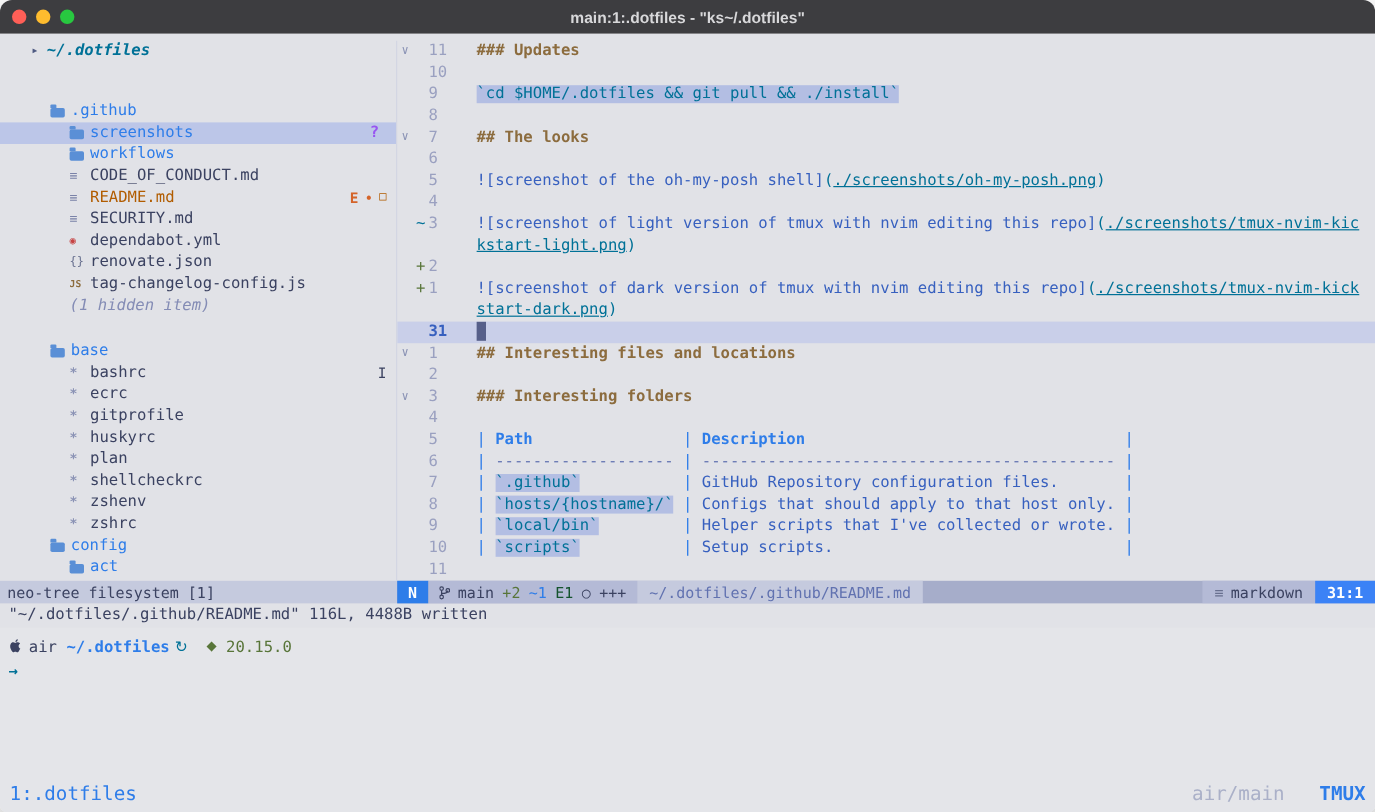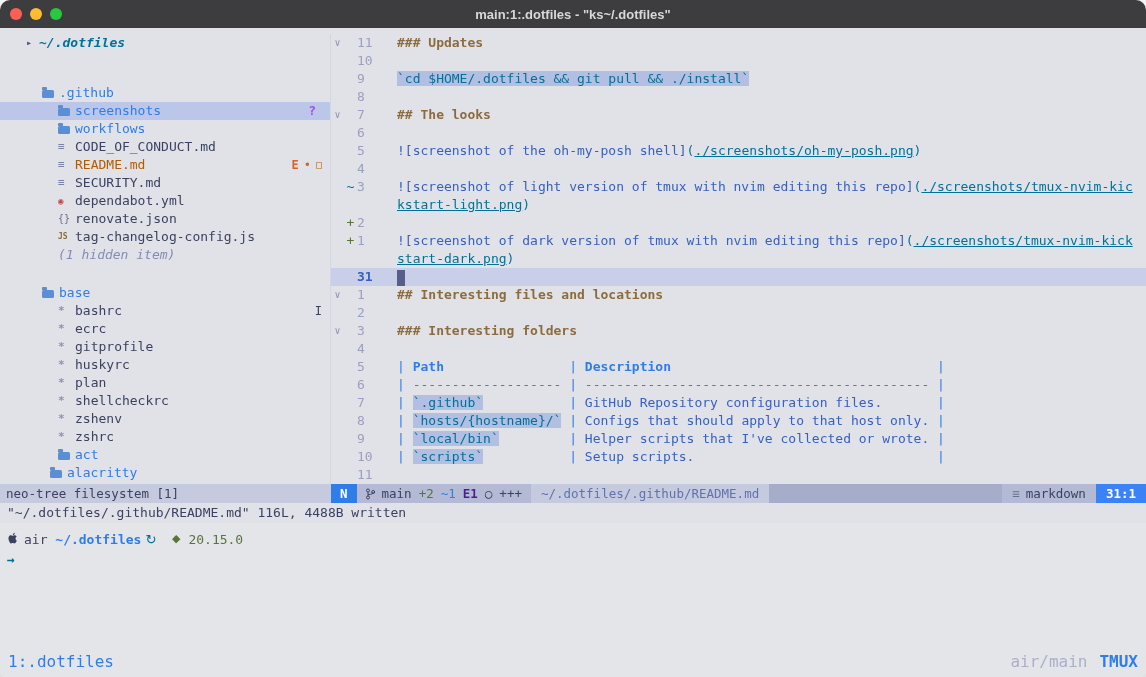--- a/index.html
+++ b/index.html
@@ -66,21 +66,21 @@
   .s-dash { color:#6172b0; }
   .s-th { color:#2e7de9; font-weight:bold; }
   .s-cursor { background:#565f89; display:inline-block; width:8px; height:16px; vertical-align:middle; }
 
   
   .statusline { flex:0 0 19px; display:flex; font-size:12.5px; line-height:19px; }
   .nt-status { width:331px; flex:0 0 331px; background:#c5cade; color:#3b4261; padding-left:6px; }
   .ed-status { flex:1; display:flex; background:#a6adca; }
   .mode-badge { background:#2e7de9; color:#fff; font-weight:bold; padding:0 9px; }
   .seg-git { background:#b4bad6; color:#3b4261; padding:0 9px; display:flex; align-items:center; gap:7px; }
-  .d-add { color:#587539; } .d-chg { color:#2e7de9; } .d-err { color:#4c1d95; font-weight:bold; }
+  .d-add { color:#587539; } .d-chg { color:#2e7de9; } .d-err { color:#14532d; font-weight:normal; }
   .d-extra { color:#3b4261; }
   .seg-path { background:#c5cade; color:#6172b0; padding:0 10px; }
   .sl-spacer { flex:1; }
   .seg-ft { background:#b4bad6; color:#3b4261; padding:0 10px; display:flex; align-items:center; gap:6px; }
   .ft-icon { color:#68708f; }
   .pos-badge { background:#3b82f6; color:#fff; font-weight:bold; padding:0 10px; }
 
   
   .cmdline { flex:0 0 20px; font-size:13px; line-height:20px; color:#3b4261; padding-left:7px; background:#e1e2e7; white-space:pre; }
 
@@ -91,21 +91,21 @@
   .sh-cwd { color:#2e7de9; font-weight:bold; }
   .sh-sync { color:#007197; font-family:"DejaVu Sans", sans-serif; }
   .sh-node { color:#587539; }
   .sh-node-icon { color:#587539; font-family:"DejaVu Sans", sans-serif; font-size:11px; }
   .sh-prompt { color:#007197; font-weight:bold; }
   .apple-svg { margin-right:6px; }
 
   
   .tmuxbar { flex:0 0 26px; background:#e4e5e9; display:flex; align-items:center; font-size:16px; padding:0 8px 6px 8px; }
   .tm-left { color:#2e7de9; }
-  .tm-right { margin-left:auto; display:flex; gap:12px; }
+  .tm-right { margin-left:auto; display:flex; gap:29px; }
   .tm-session { color:#aab0c8; }
   .tm-label { color:#2e7de9; font-weight:bold; }
 </style>
 </head>
 <body>
 
 <div class="window">
 
   <div class="titlebar">
     <div class="traffic">
@@ -133,20 +133,21 @@
           <div class="tree-row hidden-note" style="padding-left: 58px;"><span class="tlabel">(1 hidden item)</span></div>
           <div class="tree-row dir" style="padding-left: 42px; margin-top: 20px;"><span class="ticon i-folder"><i></i></span><span class="tlabel">base</span></div>
           <div class="tree-row" style="padding-left: 58px;"><span class="ticon i-dotfile">*</span><span class="tlabel">bashrc</span><span class="trail"><span class="t-mark">I</span></span></div>
           <div class="tree-row" style="padding-left: 58px;"><span class="ticon i-dotfile">*</span><span class="tlabel">ecrc</span></div>
           <div class="tree-row" style="padding-left: 58px;"><span class="ticon i-dotfile">*</span><span class="tlabel">gitprofile</span></div>
           <div class="tree-row" style="padding-left: 58px;"><span class="ticon i-dotfile">*</span><span class="tlabel">huskyrc</span></div>
           <div class="tree-row" style="padding-left: 58px;"><span class="ticon i-dotfile">*</span><span class="tlabel">plan</span></div>
           <div class="tree-row" style="padding-left: 58px;"><span class="ticon i-dotfile">*</span><span class="tlabel">shellcheckrc</span></div>
           <div class="tree-row" style="padding-left: 58px;"><span class="ticon i-dotfile">*</span><span class="tlabel">zshenv</span></div>
           <div class="tree-row" style="padding-left: 58px;"><span class="ticon i-dotfile">*</span><span class="tlabel">zshrc</span></div>
+          <div class="tree-row dir" style="padding-left: 42px;"><span class="ticon i-folder"><i></i></span><span class="tlabel">config</span></div>
           <div class="tree-row dir" style="padding-left: 58px;"><span class="ticon i-folder"><i></i></span><span class="tlabel">act</span></div>
           <div class="tree-row dir" style="padding-left: 50px;"><span class="ticon i-folder"><i></i></span><span class="tlabel">alacritty</span></div>
           <div class="tree-row" style="padding-left: 74px;"><span class="ticon i-toml">▤</span><span class="tlabel">alacritty.toml</span></div>
           <div class="tree-row" style="padding-left: 74px;"><span class="ticon i-toml">▤</span><span class="tlabel">theme-day.toml</span></div>
         </div>
       <div class="editor" id="editor">
           <div class="ed-row"><span class="fold">∨</span><span class="sgn"></span><span class="lnum">11</span><span class="ltext"><span class="s-h">### Updates</span></span></div>
           <div class="ed-row"><span class="fold"></span><span class="sgn"></span><span class="lnum">10</span><span class="ltext"></span></div>
           <div class="ed-row"><span class="fold"></span><span class="sgn"></span><span class="lnum">9</span><span class="ltext"><span class="s-code">`cd $HOME/.dotfiles &amp;&amp; git pull &amp;&amp; ./install`</span></span></div>
           <div class="ed-row"><span class="fold"></span><span class="sgn"></span><span class="lnum">8</span><span class="ltext"></span></div>

